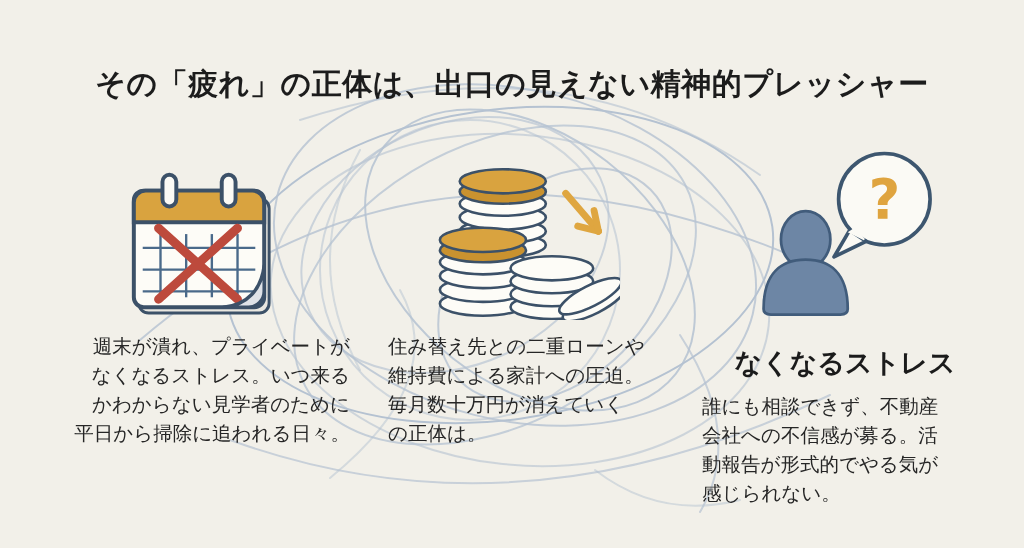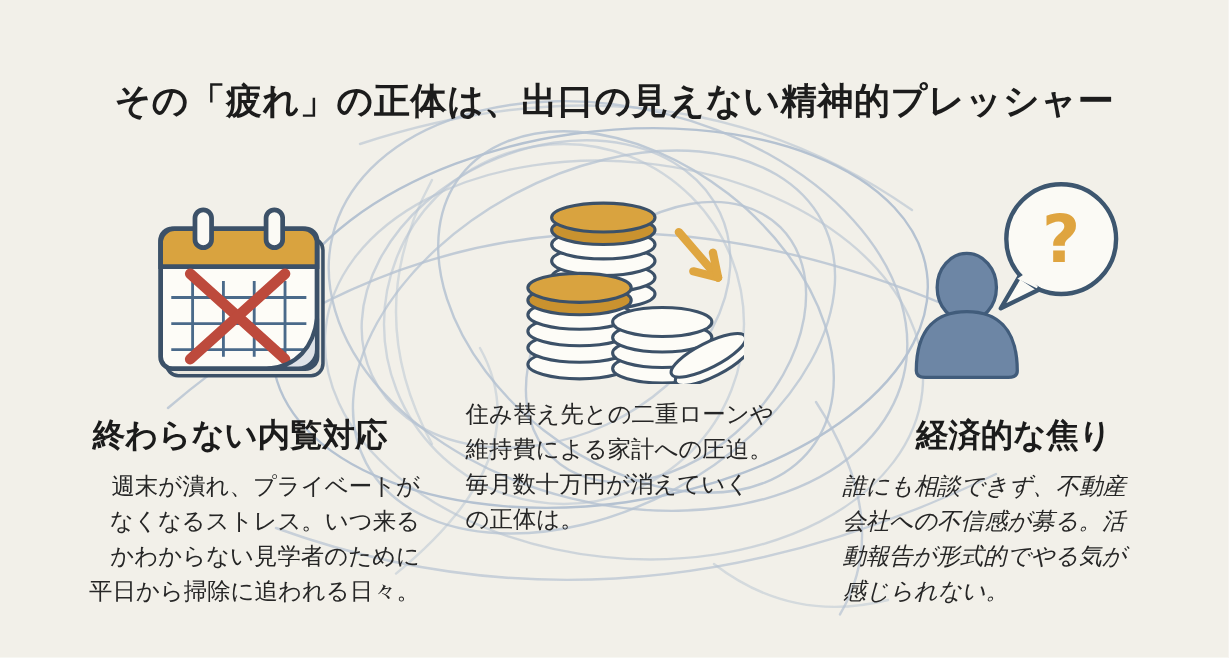--- a/index.html
+++ b/index.html
@@ -49,21 +49,21 @@
   }
   .col-body {
     margin-top: 12px;
     font-size: 19.5px;
     line-height: 29px;
     color: #262626;
     white-space: pre-line;
   }
   #col-viewing   .col-body { padding-left: 12px; text-align: right; }
   #col-financial .col-body { padding-left: 18px; }
-  #col-isolation .col-body { padding-left: 2px; font-style: italic; }
+  #col-isolation .col-body { padding-left: 2px; }
 </style>
 </head>
 <body>
 
 <div id="stage">
 
   <svg id="scribble-bg" viewBox="0 0 1024 548" aria-hidden="true">
     <g fill="none" stroke="#a6b7cc" stroke-width="2" stroke-linecap="round" opacity="0.8">
       <ellipse cx="500" cy="265" rx="275" ry="155" transform="rotate(-8 500 265)"></ellipse>
       <ellipse cx="515" cy="255" rx="245" ry="165" transform="rotate(14 515 255)" opacity="0.8"></ellipse>
@@ -109,21 +109,20 @@
         </g>
 
         <g stroke="#bd4a3c" stroke-width="9" stroke-linecap="round">
           <line x1="38" y1="68" x2="118" y2="140"></line>
           <line x1="118" y1="68" x2="38" y2="140"></line>
         </g>
 
         <path d="M104 148 C128 146 142 130 145 106 L145 132 a16 16 0 0 1 -16 16 Z" fill="#dfe3e8" stroke="#3c5168" stroke-width="3.5" stroke-linejoin="round"></path>
       </svg>
     </div>
-    <div class="col-heading">終わらない内覧対応</div>
     <div class="col-body">週末が潰れ、プライベートが
 なくなるストレス。いつ来る
 かわからない見学者のために
 平日から掃除に追われる日々。</div>
   </div>
 
   <div class="column" id="col-financial">
     <div class="icon-wrap">
       <svg width="200" height="168" viewBox="0 0 230 195" aria-hidden="true">
 
@@ -180,20 +179,20 @@
           <path d="M112 92 L128 100 L118 88 Z" fill="#fbfaf5" stroke="#fbfaf5" stroke-width="2"></path>
           <text x="150" y="77" font-size="60" font-weight="bold" fill="#dfa43f" text-anchor="middle" font-family="'DejaVu Sans', sans-serif">?</text>
         </g>
 
         <g>
           <ellipse cx="64" cy="100" rx="27" ry="31" fill="#6d86a5" stroke="#415c7b" stroke-width="3"></ellipse>
           <path d="M18 176 C18 136 38 122 64 122 C90 122 110 136 110 176 Q110 182 102 182 L26 182 Q18 182 18 176 Z" fill="#6d86a5" stroke="#415c7b" stroke-width="3" stroke-linejoin="round"></path>
         </g>
       </svg>
     </div>
-    <div class="col-heading">経済的な焦り</div>
+    <div class="col-heading">なくなるストレス</div>
     <div class="col-body">誰にも相談できず、不動産
 会社への不信感が募る。活
 動報告が形式的でやる気が
 感じられない。</div>
   </div>
 
 </div>
 
 </body></html>

